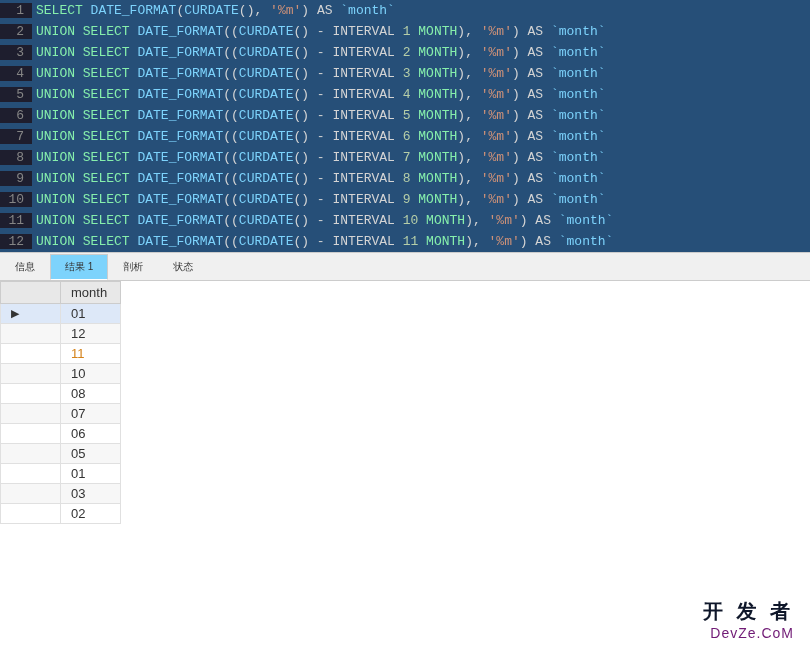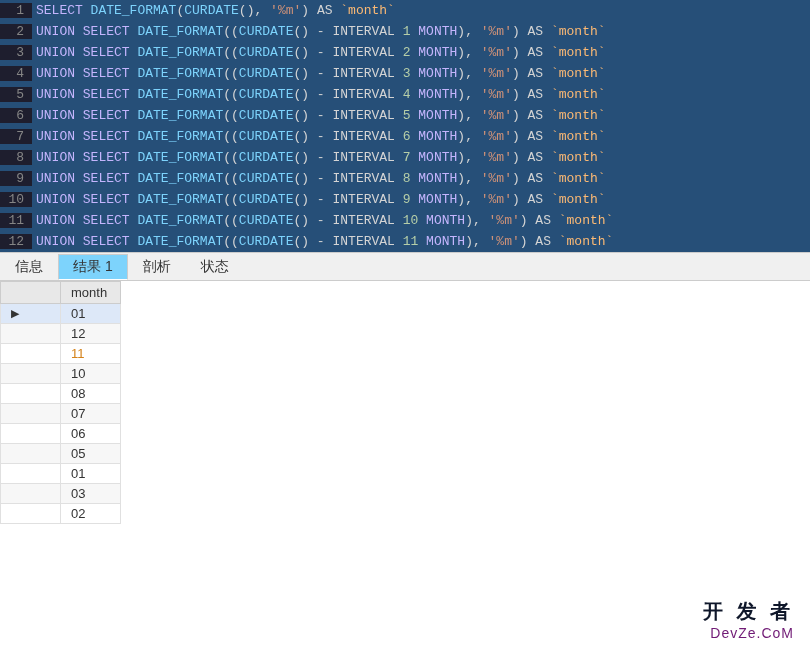--- a/index.html
+++ b/index.html
@@ -47,45 +47,45 @@
       user-select: none;
     }
 
     .line-content {
       padding-left: 4px;
       white-space: pre;
       font-size: 13px;
     }
 
     
-    .kw { color: #c4b5fd; } 
+    .kw { color: #86efac; } 
     .fn { color: #7dd3fc; } 
     .str { color: #ce9178; } 
     .num { color: #b5cea8; } 
     .sym { color: #d4d4d4; } 
-    .backtick { color: #fdba74; text-align: right; } 
+    .backtick { color: #7dd3fc; text-align: right; } 
 
     
     .results-panel {
       background: #ffffff;
       border-top: 1px solid #cccccc;
     }
 
     .tabs-bar {
       display: flex;
       background: #f0f0f0;
       border-bottom: 1px solid #cccccc;
       height: 28px;
       align-items: flex-end;
     }
 
     .tab {
       padding: 4px 14px;
       font-family: 'Microsoft YaHei', Arial, sans-serif;
-      font-size: 14px;
+      font-size: 10px;
       cursor: pointer;
       color: #333;
       border: 1px solid transparent;
       background: #f0f0f0;
       height: 26px;
       display: flex;
       align-items: center;
     }
 
     .tab.active {

